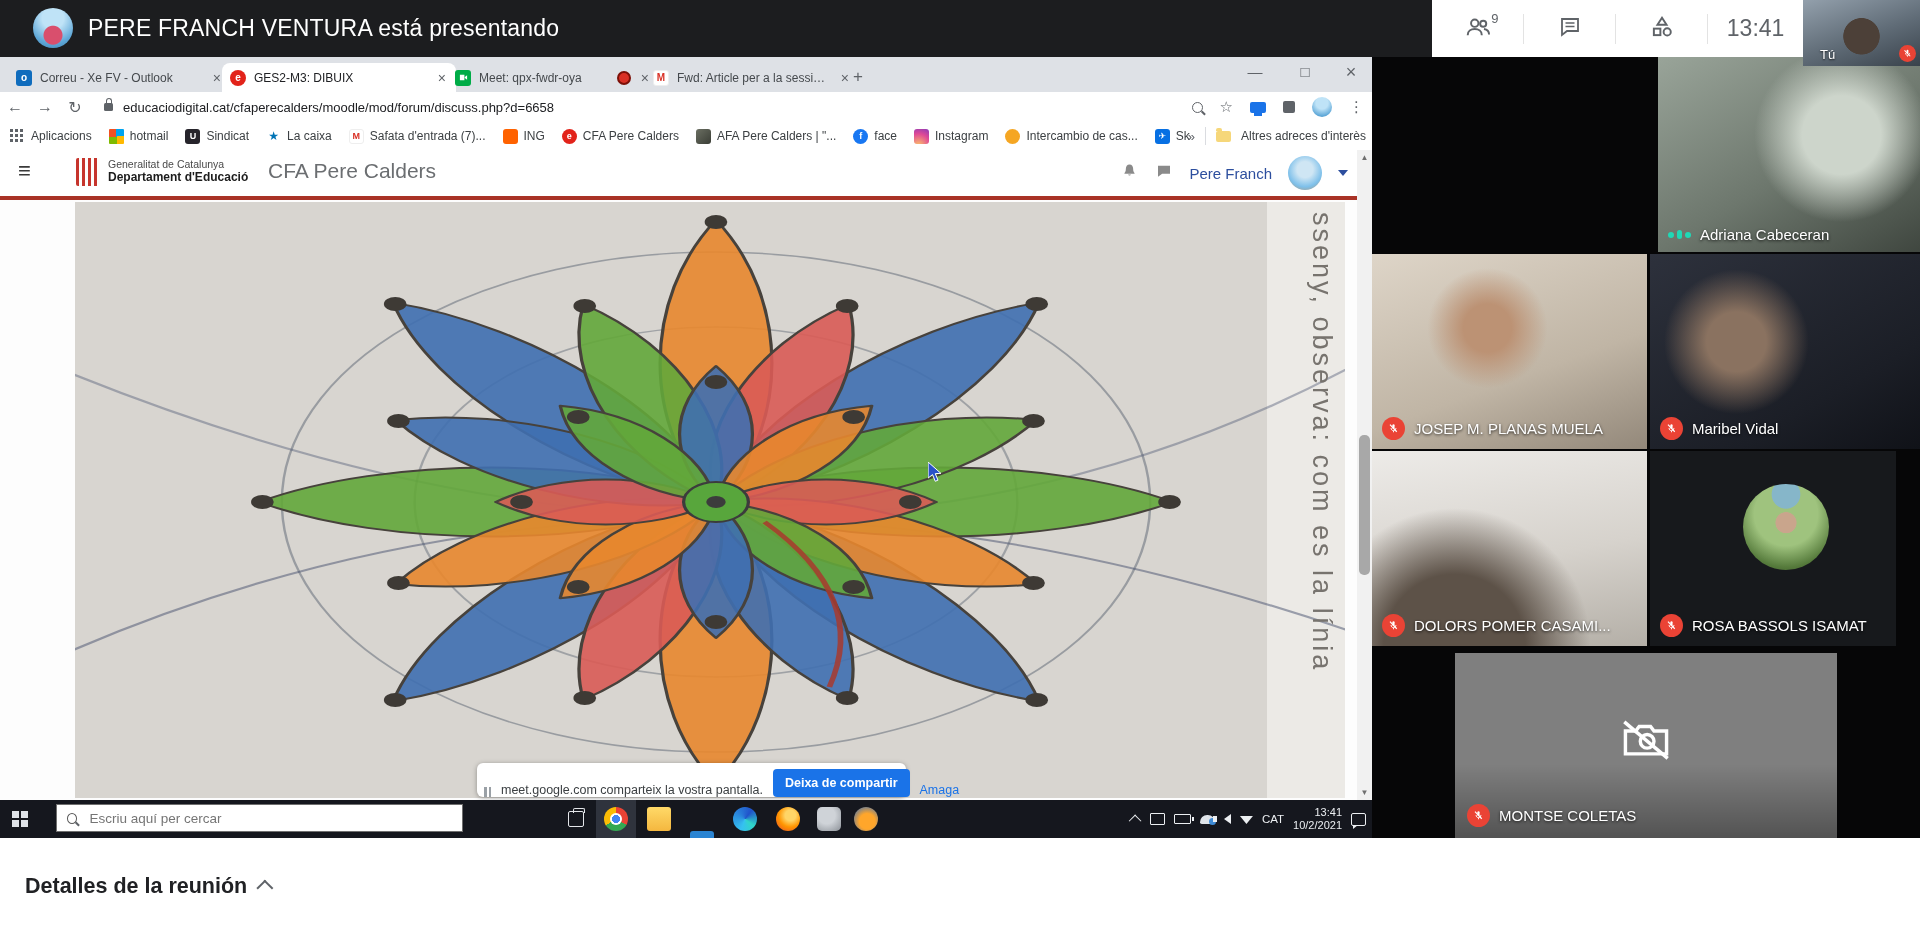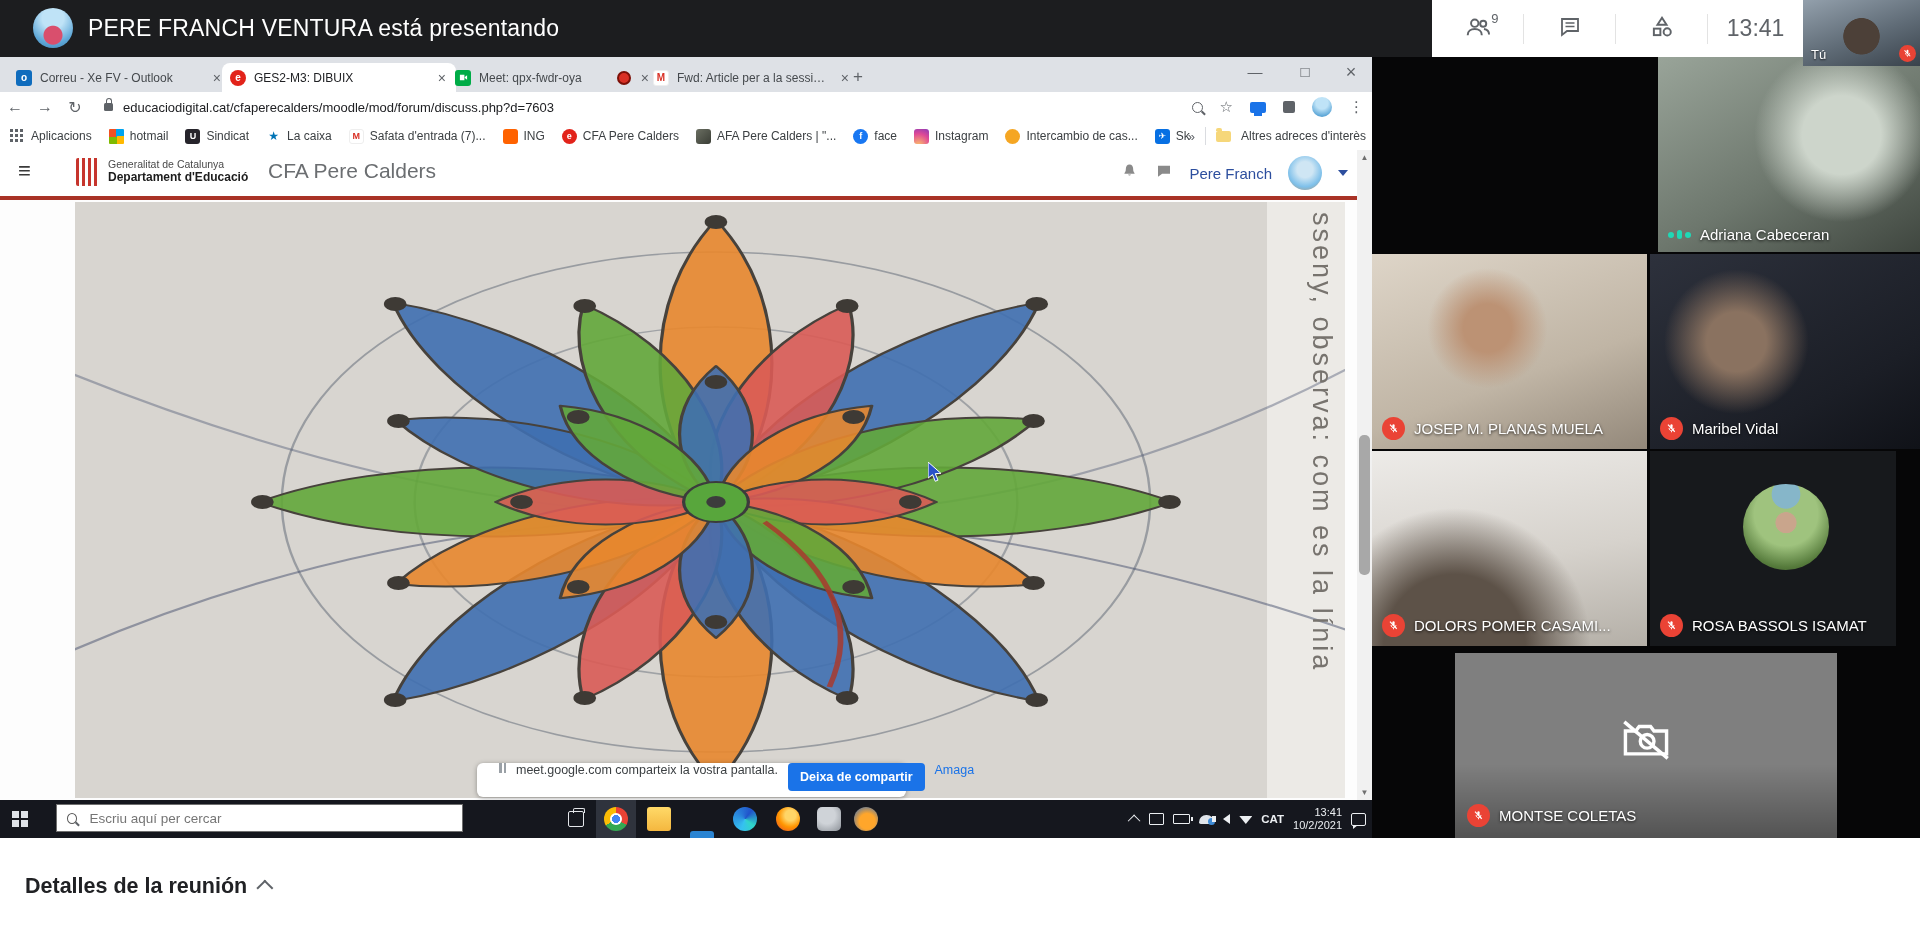--- a/index.html
+++ b/index.html
@@ -15,21 +15,21 @@
     color:#fff;font-size:23px;font-weight:500;letter-spacing:.2px;}
   .toptools{position:absolute;left:1432px;top:0;width:371px;height:57px;background:#fff;z-index:6;
     display:flex;align-items:center;justify-content:space-evenly;}
   .vsep{width:1px;height:30px;background:#e3e3e3;}
   .tool{position:relative;display:flex;align-items:center;justify-content:center;width:54px;height:44px;cursor:pointer;}
   .badge9{position:absolute;top:4px;right:6px;font-size:13px;color:#5f6368;}
   .clock{font-size:23px;color:#5f6368;}
   .selfview{position:absolute;left:1803px;top:0;width:117px;height:66px;z-index:7;
     background:radial-gradient(circle at 50% 55%,#4c4038 0 26%,transparent 27%),
                linear-gradient(160deg,#93a0ac 0%,#5f6b76 55%,#39424b 100%);}
-  .self-label{position:absolute;left:8px;bottom:4px;color:#fff;font-size:13px;text-shadow:0 1px 2px rgba(0,0,0,.8);}
+  .self-label{position:absolute;left:17px;bottom:4px;color:#fff;font-size:13px;text-shadow:0 1px 2px rgba(0,0,0,.8);}
   .mic-badge{display:inline-flex;align-items:center;justify-content:center;border-radius:50%;background:#ea4335;}
   .mic-badge.sm{width:17px;height:17px;position:absolute;right:4px;bottom:4px;}
   .mic-badge.md{width:23px;height:23px;flex:0 0 23px;}
 
   
   .shared{position:absolute;left:0;top:57px;width:1372px;height:781px;background:#fff;z-index:2;}
   .tabstrip{position:absolute;left:0;top:0;width:1372px;height:35px;background:#dee1e6;}
   .tab{position:absolute;top:6px;height:29px;display:flex;align-items:center;gap:8px;padding:0 8px;
        font-size:12px;color:#45494d;}
   .tab.active{background:#fff;border-radius:8px 8px 0 0;color:#202124;}
@@ -85,21 +85,21 @@
   .content{position:absolute;left:0;top:139px;width:1372px;height:604px;background:#fdfdfd;}
   .redline{position:absolute;left:0;top:0;width:1372px;height:4px;background:#a93226;}
   .photo{position:absolute;left:75px;top:6px;width:1270px;height:596px;background:#d8d5d0;overflow:hidden;}
   .rotated-text{position:absolute;left:1206px;top:10px;width:56px;height:580px;
     writing-mode:vertical-rl;font-size:27px;color:#77736e;letter-spacing:3px;white-space:nowrap;}
   .page-scrollbar{position:absolute;left:1357px;top:93px;width:15px;height:650px;background:#f1f1f1;}
   .sb-arrow{position:absolute;left:0;width:15px;height:15px;text-align:center;font-size:8px;color:#6f6f6f;line-height:15px;}
   .sb-thumb{position:absolute;left:2px;top:285px;width:11px;height:140px;background:#a8a8a8;border-radius:5px;}
 
   .banner{position:absolute;left:477px;top:706px;width:429px;height:34px;background:#fff;border-radius:6px;
-    box-shadow:0 1px 5px rgba(0,0,0,.35);display:flex;align-items:flex-start;gap:10px;padding:0 22px;box-sizing:border-box;}
+    box-shadow:0 1px 5px rgba(0,0,0,.35);display:flex;align-items:flex-end;gap:10px;padding:0 7px;box-sizing:border-box;}
   .pausebars{display:flex;gap:2px;}
   .pausebars i{display:block;width:2.5px;height:10px;background:#9aa0a6;}
   .banner-msg{font-size:12.5px;color:#3c4043;white-space:nowrap;}
   .stopshare{background:#1a73e8;color:#fff;font-size:12.5px;font-weight:bold;border:none;border-radius:4px;
     padding:7px 12px;cursor:pointer;white-space:nowrap;}
   .hidelink{color:#1a73e8;font-size:12.5px;cursor:pointer;}
 
   
   .taskbar{position:absolute;left:0;top:743px;width:1372px;height:40px;background:#15171e;}
   .startflag{position:absolute;left:12px;top:11px;width:16px;height:16px;display:grid;
@@ -130,21 +130,21 @@
   .tray{position:absolute;right:6px;top:0;height:38px;display:flex;align-items:center;gap:9px;color:#eceff2;}
   .chev-up{width:8px;height:8px;border-left:1.8px solid #eceff2;border-top:1.8px solid #eceff2;transform:rotate(45deg) translateY(2px);}
   .tray-mon{width:13px;height:10px;border:1.5px solid #eceff2;border-radius:1px;}
   .tray-batt{width:15px;height:8px;border:1.5px solid #eceff2;border-radius:1px;position:relative;}
   .tray-batt::after{content:"";position:absolute;right:-4px;top:2px;width:2px;height:4px;background:#eceff2;}
   .tray-cloud{width:15px;height:9px;background:#dfe4ea;border-radius:8px 8px 2px 2px;position:relative;}
   .tray-cloud::after{content:"";position:absolute;right:-1px;bottom:-1px;width:7px;height:7px;border-radius:50%;background:#3f8bd6;}
   .tray-spk{width:0;height:0;border-top:5px solid transparent;border-bottom:5px solid transparent;border-right:7px solid #eceff2;position:relative;}
   .tray-spk::before{content:"";position:absolute;left:-11px;top:-3px;width:4px;height:6px;background:#eceff2;}
   .tray-wifi{width:13px;height:10px;background:#eceff2;clip-path:polygon(50% 100%,0 20%,100% 20%);}
-  .tray-lang{font-size:11.5px;font-weight:bold;}
+  .tray-lang{font-size:11.5px;}
   .tray-clock{font-size:11px;text-align:right;line-height:13px;}
   .tray-note{width:13px;height:11px;border:1.5px solid #eceff2;border-radius:2px;position:relative;}
   .tray-note::after{content:"";position:absolute;left:1px;bottom:-4px;width:0;height:0;
     border-top:4px solid #eceff2;border-right:5px solid transparent;}
 
   
   .sidebar{position:absolute;left:1372px;top:57px;width:548px;height:781px;background:#060607;z-index:1;}
   .tile{position:absolute;overflow:hidden;}
   .t-pere{background:radial-gradient(ellipse at 50% 115%,#211e1a 0 38%,transparent 60%),
            linear-gradient(155deg,#b3a492 0%,#87796a 45%,#4b433a 100%);}
@@ -269,21 +269,21 @@
       <div class="winctl" style="right:100px;">—</div>
       <div class="winctl" style="right:50px;">□</div>
       <div class="winctl" style="right:4px;font-size:18px;">×</div>
     </div>
 
     <div class="urlrow">
       <span class="nav-glyph">←</span>
       <span class="nav-glyph">→</span>
       <span class="nav-glyph">↻</span>
       <span class="lock"></span>
-      <span class="url-text">educaciodigital.cat/cfaperecalders/moodle/mod/forum/discuss.php?d=7603</span>
+      <span class="url-text">educaciodigital.cat/cfaperecalders/moodle/mod/forum/discuss.php?d=6658</span>
       <div class="url-icons">
         <span class="mag"></span>
         <span class="star-g">☆</span>
         <span class="cast"></span>
         <span class="puzzle"></span>
         <span class="mini-avatar"></span>
         <span class="menu-dots">⋮</span>
       </div>
     </div>
 

